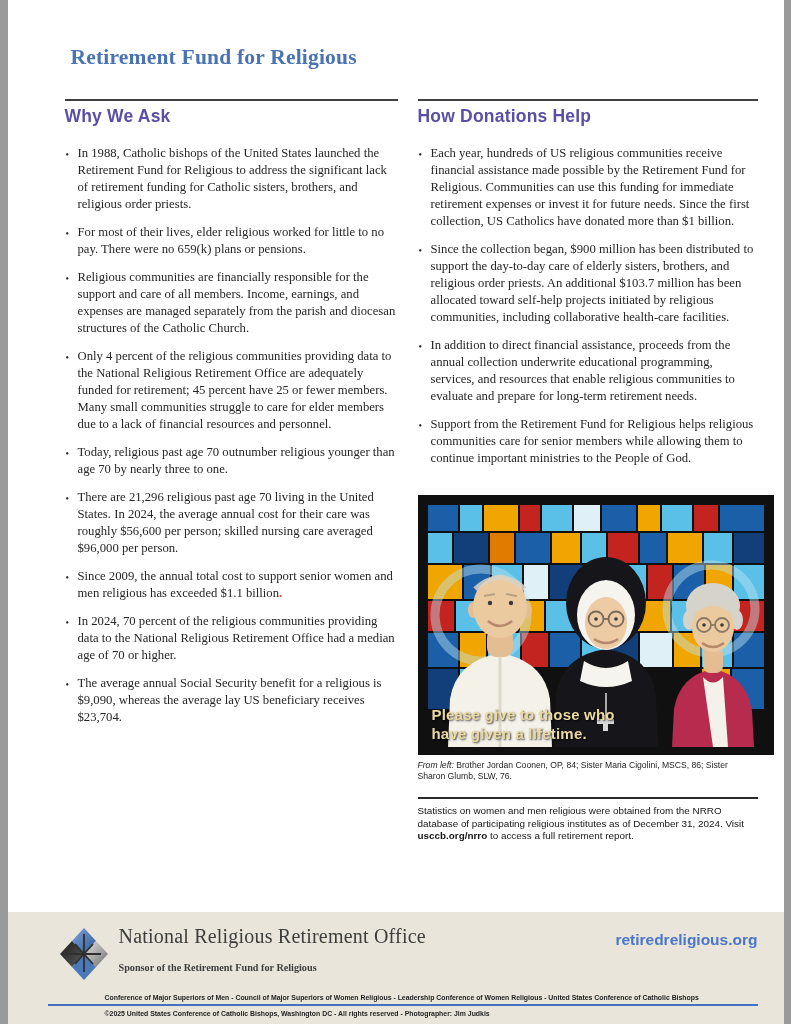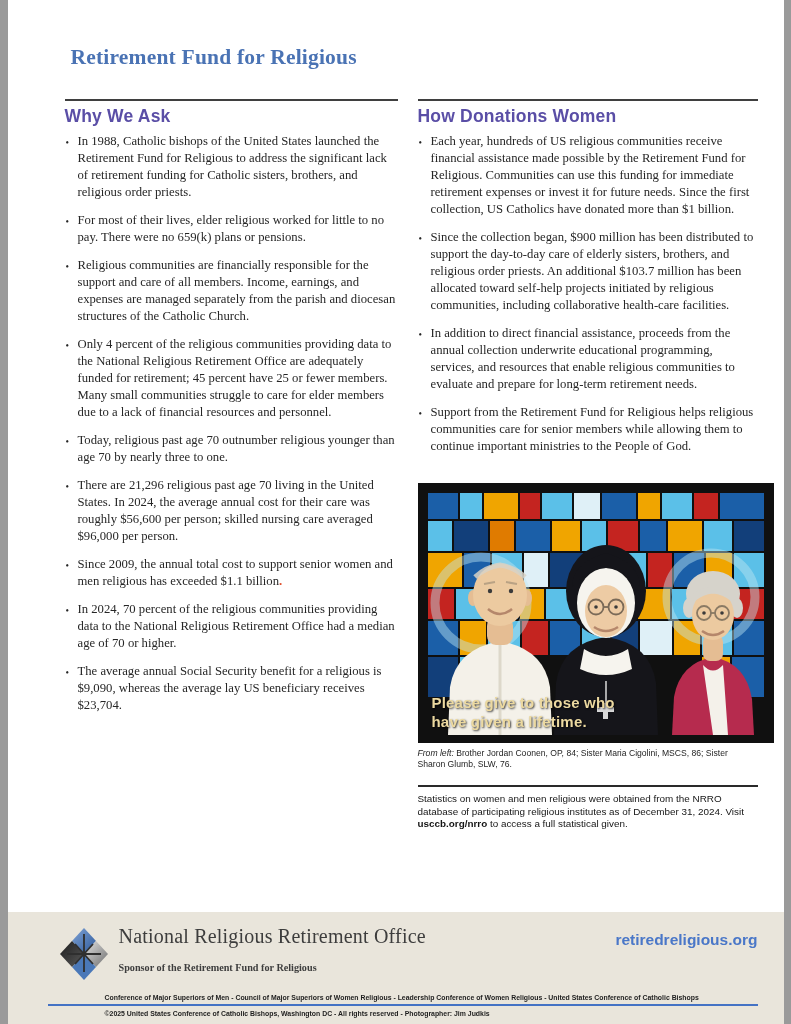--- a/index.html
+++ b/index.html
@@ -9,21 +9,21 @@
   }
   .page-title{
     position:absolute;left:63px;top:45px;margin:0;
     font:700 21.5px "Liberation Serif",serif;color:#4a73b4;letter-spacing:.2px;
   }
   .col{position:absolute;top:99px;}
   .col-left{left:57px;width:333px;}
   .col-right{left:410px;width:340px;}
   .col-rule{border-top:2px solid #3f3f3f;height:0;}
   .col-heading{
-    margin:5px 0 6px;font:700 17.5px "Liberation Sans",sans-serif;color:#5a4ea6;letter-spacing:.2px;
+    margin:5px 0 18px;font:700 17.5px "Liberation Sans",sans-serif;color:#5a4ea6;letter-spacing:.2px;
   }
   ul.bullets{list-style:none;margin:0;padding:0;}
   ul.bullets li{
     position:relative;padding-left:13px;margin:0 0 11px;
     font-size:12.7px;line-height:17px;color:#262626;
   }
   ul.bullets .marker{position:absolute;left:1px;top:1px;font-size:10px;color:#262626;}
   ul.bullets .red{color:#e0502d;font-weight:700;}
   .photo{position:relative;width:340px;height:244px;margin:28px 0 0;padding:8px;background:#101010;}
   .photo svg{display:block;}
@@ -82,21 +82,21 @@
         <li><span class="marker">•</span><span>Today, religious past age 70 outnumber religious younger than age 70 by nearly three to one.</span></li>
         <li><span class="marker">•</span><span>There are 21,296 religious past age 70 living in the United States. In 2024, the average annual cost for their care was roughly $56,600 per person; skilled nursing care averaged $96,000 per person.</span></li>
         <li><span class="marker">•</span><span>Since 2009, the annual total cost to support senior women and men religious has exceeded $1.1 billion</span><span class="red">.</span></li>
         <li><span class="marker">•</span><span>In 2024, 70 percent of the religious communities providing data to the National Religious Retirement Office had a median age of 70 or higher.</span></li>
         <li><span class="marker">•</span><span>The average annual Social Security benefit for a religious is $9,090, whereas the average lay US beneficiary receives $23,704.</span></li>
       </ul>
   </section>
 
   <section class="col col-right">
     <div class="col-rule"></div>
-    <h2 class="col-heading">How Donations Women</h2>
+    <h2 class="col-heading">How Donations Help</h2>
     <ul class="bullets">
         <li><span class="marker">•</span><span>Each year, hundreds of US religious communities receive financial assistance made possible by the Retirement Fund for Religious. Communities can use this funding for immediate retirement expenses or invest it for future needs. Since the first collection, US Catholics have donated more than $1 billion.</span></li>
         <li><span class="marker">•</span><span>Since the collection began, $900 million has been distributed to support the day-to-day care of elderly sisters, brothers, and religious order priests. An additional $103.7 million has been allocated toward self-help projects initiated by religious communities, including collaborative health-care facilities.</span></li>
         <li><span class="marker">•</span><span>In addition to direct financial assistance, proceeds from the annual collection underwrite educational programming, services, and resources that enable religious communities to evaluate and prepare for long-term retirement needs.</span></li>
         <li><span class="marker">•</span><span>Support from the Retirement Fund for Religious helps religious communities care for senior members while allowing them to continue important ministries to the People of God.</span></li>
       </ul>
 
     <figure class="photo">
       <svg width="340" height="244" viewBox="0 0 340 244" aria-hidden="true">
         <rect x="0" y="0" width="340" height="244" fill="#101010"></rect>
@@ -216,21 +216,21 @@
       </svg>
       <div class="photo-overlay">
         <div>Please give to those who</div>
         <div>have given a lifetime.</div>
       </div>
     </figure>
 
     <p class="photo-caption"><em>From left:</em><span> Brother Jordan Coonen, OP, 84; Sister Maria Cigolini, MSCS, 86; Sister Sharon Glumb, SLW, 76.</span></p>
 
     <div class="note-rule"></div>
-    <p class="note"><span>Statistics on women and men religious were obtained from the NRRO database of participating religious institutes as of December 31, 2024. Visit </span><b>usccb.org/nrro</b><span> to access a full statistical given.</span></p>
+    <p class="note"><span>Statistics on women and men religious were obtained from the NRRO database of participating religious institutes as of December 31, 2024. Visit </span><b>usccb.org/nrro</b><span> to access a full retirement report.</span></p>
   </section>
 
   <footer class="footer">
     <div class="footer-top">
       <span>
         <svg width="48" height="57" viewBox="0 0 48 57" aria-hidden="true">
           <defs>
             <linearGradient id="lgBlue" x1="0" y1="0" x2="1" y2="1">
               <stop offset="0" stop-color="#7fa2d4"></stop>
                 <stop offset="1" stop-color="#2e5a9c"></stop>

